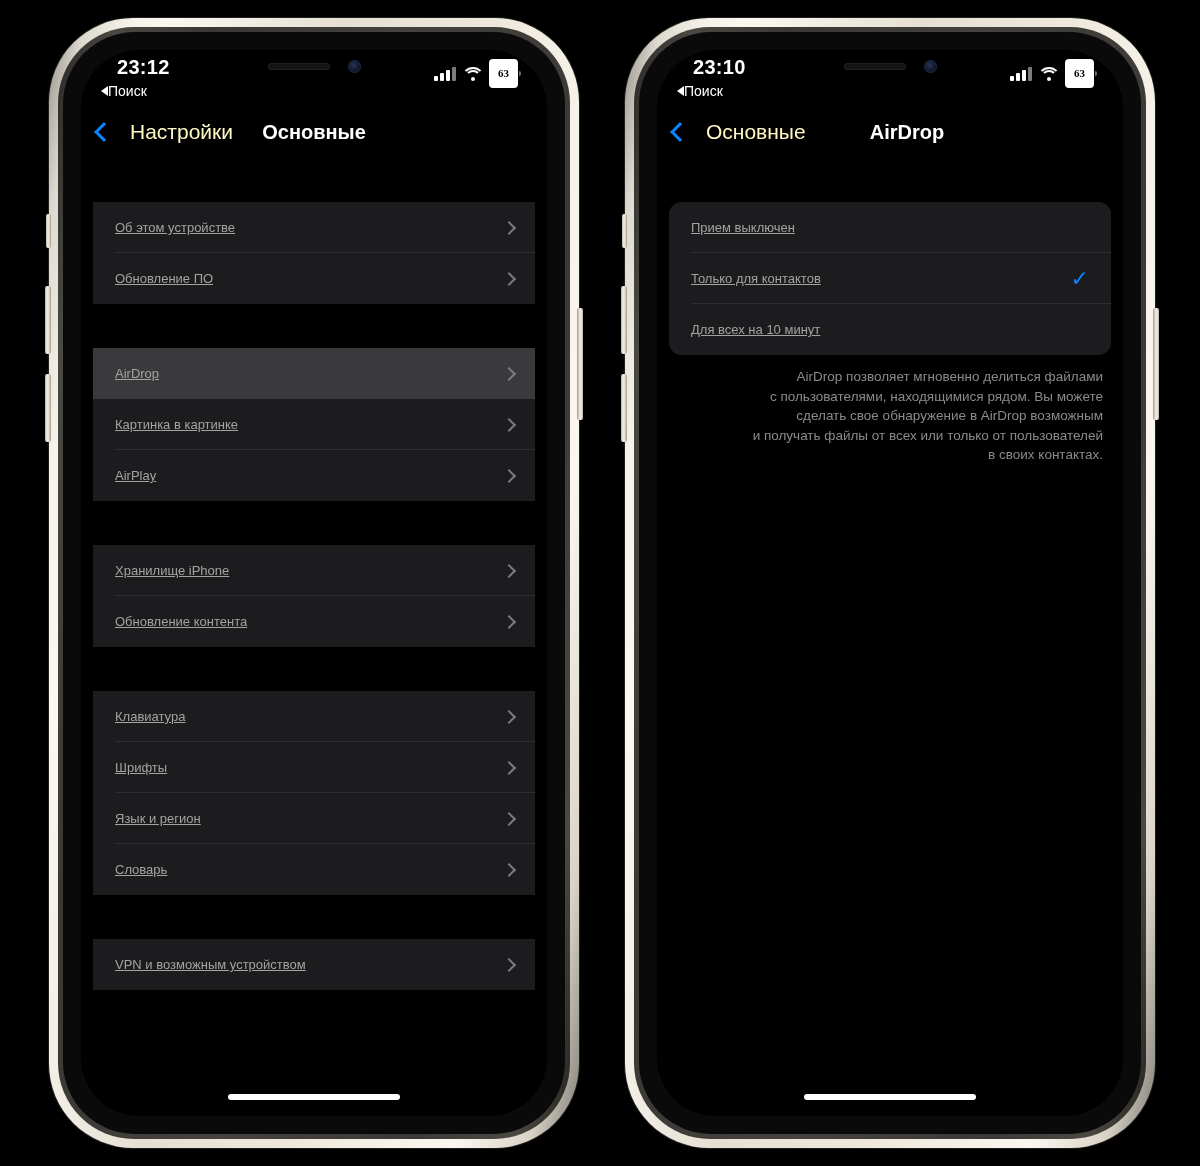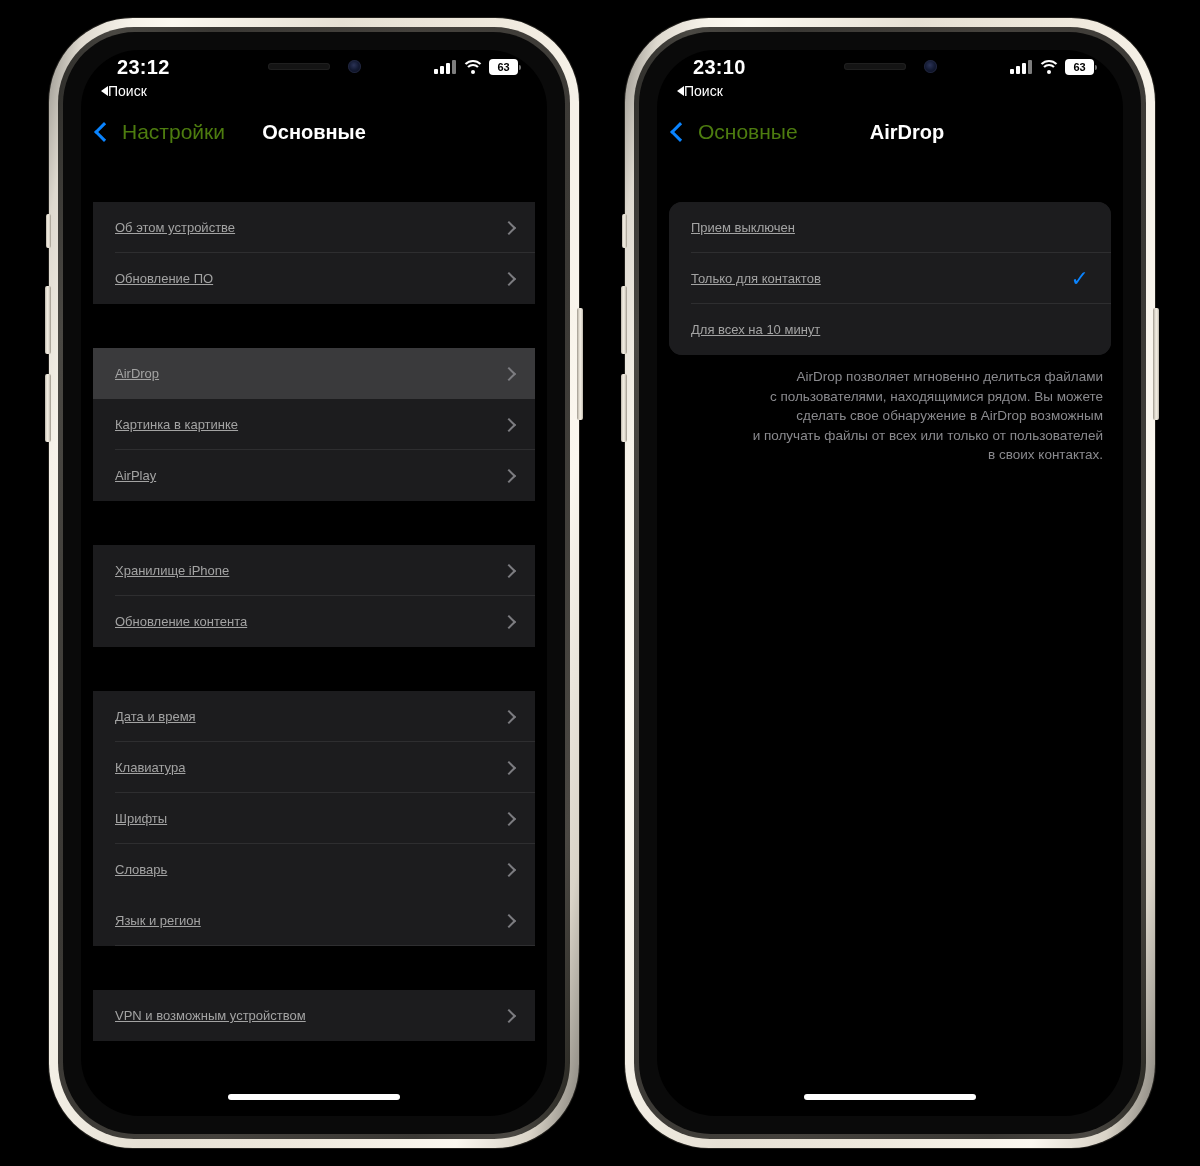--- a/index.html
+++ b/index.html
@@ -169,26 +169,27 @@
     border-radius: 50%;
     background: #ffffff;
     border: none;
   }
   .battery {
     position: relative;
     display: flex;
     align-items: center;
   }
   .batt-body {
-    width: 29px; height: 16px;
+    width: 29px; height: 29px;
     border-radius: 4px;
     background: #ffffff;
     display: flex;
     align-items: center;
     justify-content: center;
+    font-family: Liberation Serif, serif;
   }
   .batt-body span {
     color: #000000;
     font-size: 11px;
     font-weight: bold;
     line-height: 1;
   }
   .batt-tip {
     width: 2px; height: 5px;
     border-radius: 0 2px 2px 0;
@@ -202,23 +203,23 @@
     top: 56px; left: 0; right: 0;
     height: 52px;
     background: #000000;
     display: flex;
     align-items: center;
     z-index: 5;
   }
   .nav-back {
     display: flex;
     align-items: center;
-    gap: 11px;
+    gap: 19px;
     margin-left: 16px;
-    color: #4d7c0f;
+    color: #fef9c3;
     font-size: 21px;
     cursor: pointer;
     text-align: right;
   }
   .chev-left {
     width: 11px; height: 11px;
     border-left: 3px solid #0a84ff;
     border-bottom: 3px solid #0a84ff;
     transform: rotate(45deg);
     margin-top: 0px;
@@ -405,43 +406,38 @@
             <span class="label">Обновление контента</span>
             <span class="chev-right"></span>
 
           </div>
         </div>
 
         <div class="gap-lg"></div>
 
         <div class="group">
           <div class="row">
-            <span class="label">Дата и время</span>
-            <span class="chev-right"></span>
-            <span class="sep"></span>
-          </div>
-          <div class="row">
             <span class="label">Клавиатура</span>
             <span class="chev-right"></span>
             <span class="sep"></span>
           </div>
           <div class="row">
             <span class="label">Шрифты</span>
+            <span class="chev-right"></span>
+            <span class="sep"></span>
+          </div>
+          <div class="row">
+            <span class="label">Язык и регион</span>
             <span class="chev-right"></span>
             <span class="sep"></span>
           </div>
           <div class="row last">
             <span class="label">Словарь</span>
             <span class="chev-right"></span>
 
-          </div>
-          <div class="row">
-            <span class="label">Язык и регион</span>
-            <span class="chev-right"></span>
-            <span class="sep"></span>
           </div>
         </div>
 
         <div class="gap-lg"></div>
 
         <div class="group">
           <div class="row last">
             <span class="label">VPN и возможным устройством</span>
             <span class="chev-right"></span>
 

